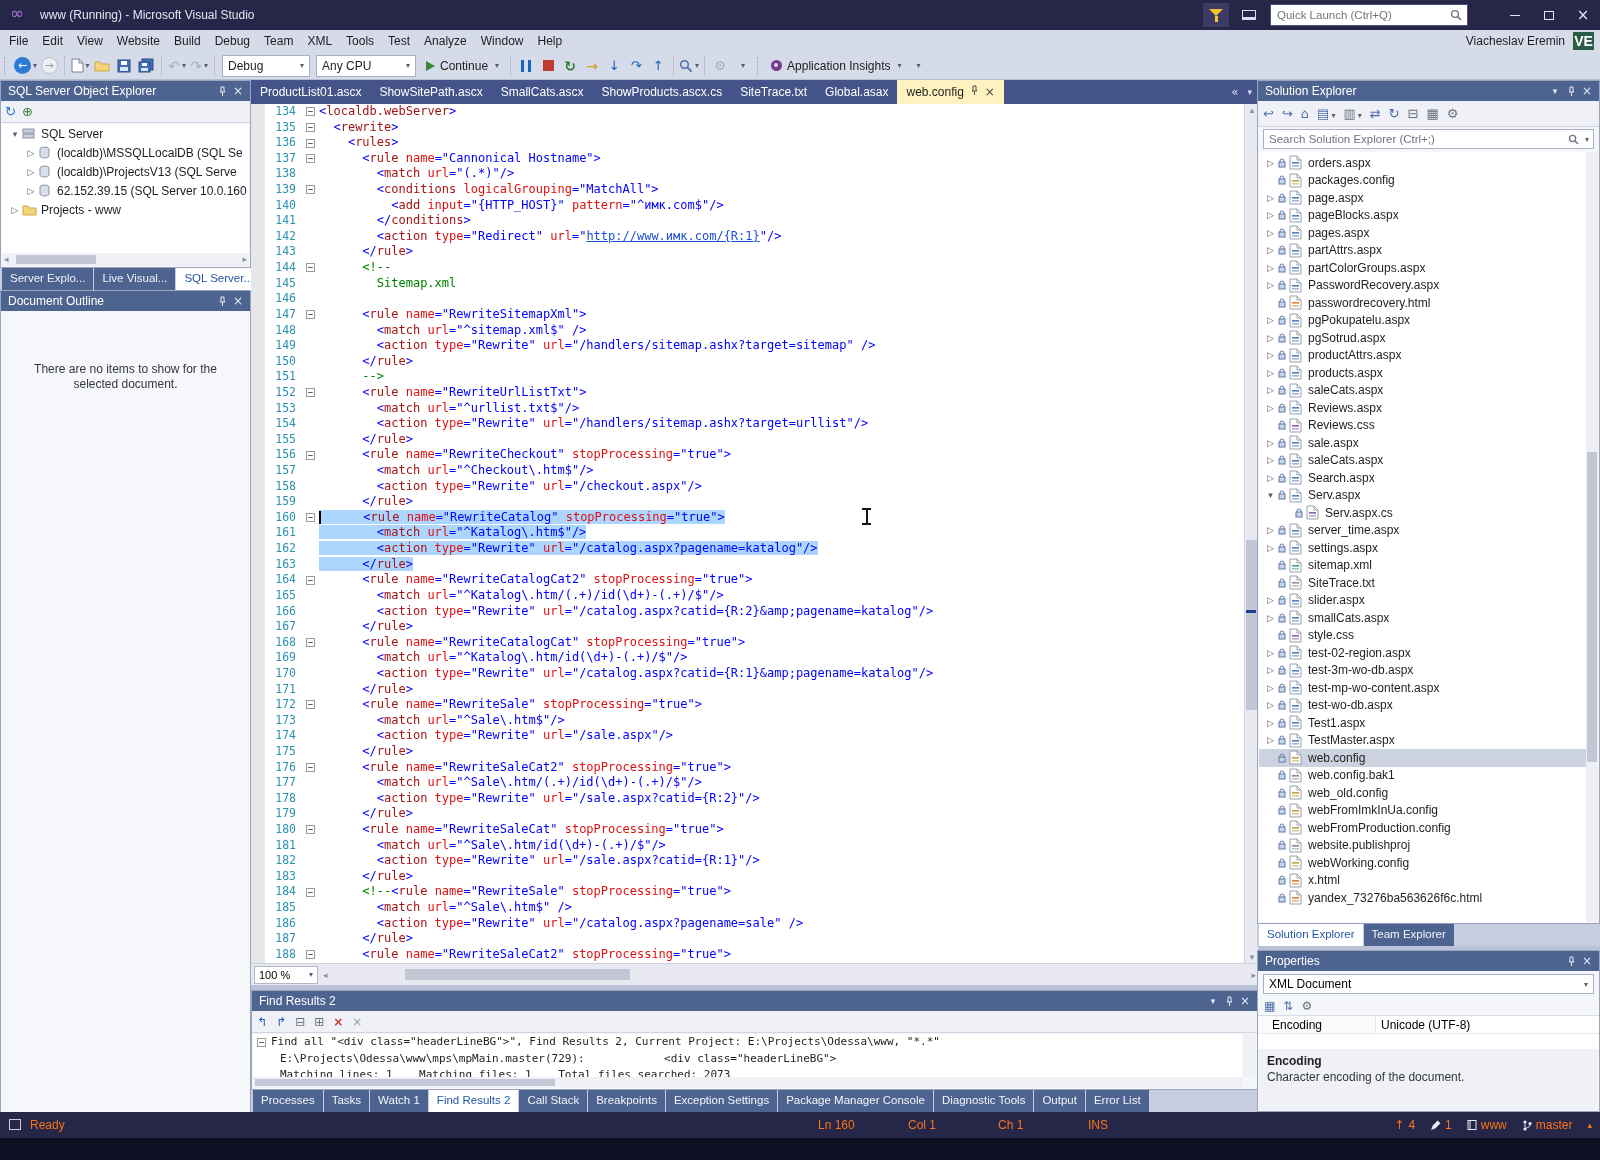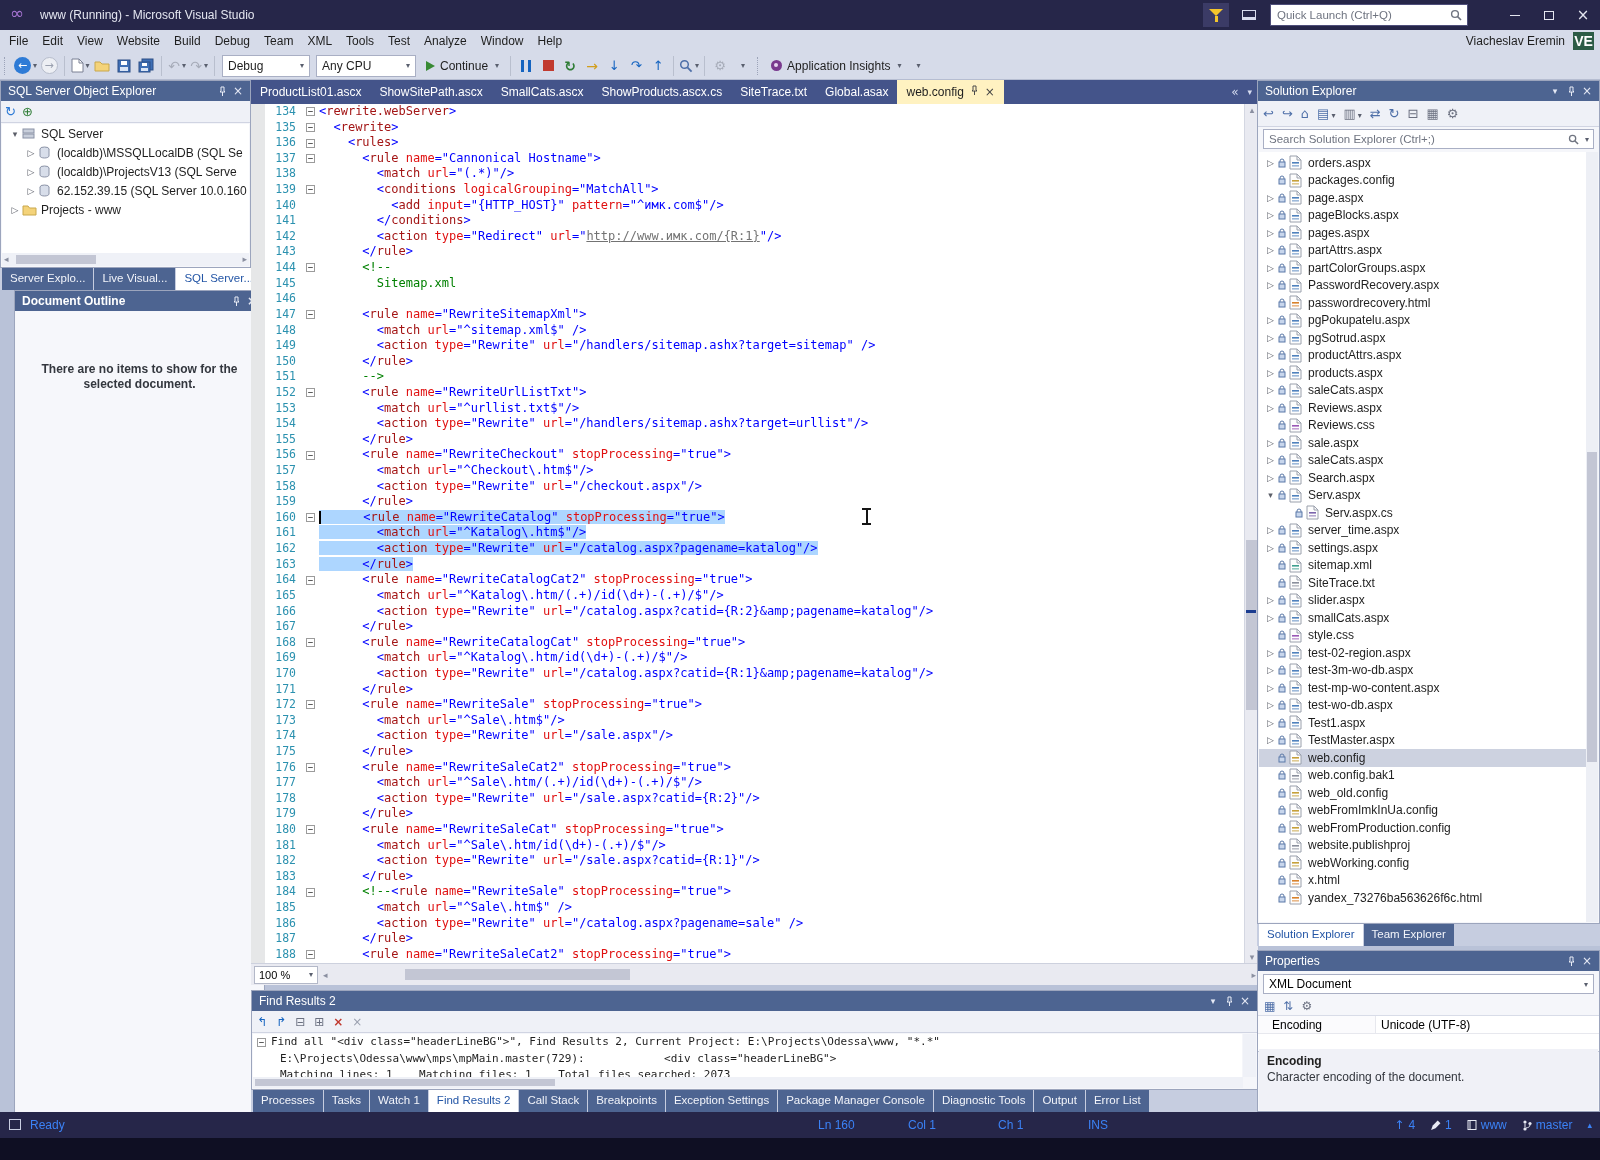--- a/index.html
+++ b/index.html
@@ -67,41 +67,41 @@
   
   .sqlpanel{left:0;top:0;width:251px;height:188px;}
   .sqltree{position:absolute;left:1px;right:1px;top:43px;bottom:14px;background:#fff;overflow:hidden;}
   .qrow{height:19px;display:flex;align-items:center;font-size:12px;color:#1E1E1E;white-space:nowrap;}
   .qarr{width:14px;text-align:center;color:#5B5E68;font-size:9px;flex:none;}
   .qic{width:19px;display:flex;align-items:center;flex:none;}
   .sqlhscroll{position:absolute;left:1px;right:1px;bottom:1px;height:13px;background:#EFF1F7;}
   .sqlhthumb{position:absolute;left:14px;top:2px;width:80px;height:9px;background:#C3C6D4;}
   .harrow{position:absolute;top:0;font-size:9px;color:#8A8FA0;line-height:13px;}
   .lefttabs{left:0;top:188px;width:251px;height:22px;}
-  .outlinepanel{left:14px;top:210px;width:251px;height:850px;font-weight:bold;}
+  .outlinepanel{left:0;top:210px;width:251px;height:850px;}
   .outline-body{position:absolute;left:1px;right:1px;top:21px;bottom:1px;background:#F6F7FB;}
   .outline-msg{width:200px;margin:50px auto 0;text-align:center;font-size:12px;color:#33373E;line-height:15px;}
 
   
   .center{position:absolute;left:251px;top:0;width:1007px;height:1032px;}
   .tabstrip{position:absolute;left:0;top:0;width:1007px;height:24px;background:#44548A;display:flex;}
   .etabs{display:flex;height:24px;}
   .etab{height:24px;display:flex;align-items:center;padding:0 9px;color:#FFFFFF;font-size:12px;white-space:nowrap;gap:6px;}
   .etab.act{background:#FFF2C1;color:#1E1E1E;}
   .etab .tx{font-size:12px;color:#444;}
   .tabov{position:absolute;right:6px;top:0;height:24px;display:flex;align-items:center;gap:9px;color:#D7DDF0;font-size:12px;}
   .codearea{position:absolute;left:0;top:24px;width:1007px;height:859px;background:#fff;overflow:hidden;}
   .cl{height:15.62px;line-height:15.62px;display:flex;white-space:pre;font-family:"DejaVu Sans Mono",monospace;font-size:12px;}
   .mg{width:14px;background:#E6E7E8;flex:none;}
   .ln{width:37px;flex:none;text-align:right;padding-right:6px;color:#2B91AF;font-size:11.5px;font-family:"DejaVu Sans Mono",monospace;}
   .fold{width:17px;flex:none;display:flex;align-items:center;justify-content:center;}
   .fbx{width:9px;height:9px;border:1px solid #9B9B9B;background:#fff;font-size:9px;line-height:7px;text-align:center;color:#222;}
   .ct{flex:1;color:#000;}
   .td{color:#0000FF}.te{color:#A31515}.ta{color:#E01010}.tv{color:#0000FF}.tg{color:#008000}
-  .tu{color:#737373;text-decoration:underline}.tp{color:#000}
+  .tu{color:#1d4ed8;text-decoration:underline}.tp{color:#000}
   .selx{background:#ADD6FF;}
   .caret{display:inline-block;width:0;height:13px;border-left:2px solid #000;vertical-align:middle;margin-right:-1px;}
   .vscroll{position:absolute;right:0;top:0;width:14px;height:859px;background:#E9EAF1;border-left:1px solid #D4D7E2;}
   .vthumb{position:absolute;left:1px;width:12px;top:436px;height:170px;background:#C3C6D4;}
   .varrow{position:absolute;left:0;width:14px;text-align:center;font-size:9px;color:#8A8FA0;}
   .vmarker{position:absolute;left:1px;width:10px;height:3px;top:506px;background:#1B3C8F;}
   .ibeam{position:absolute;left:611px;top:404px;width:9px;height:17px;}
   .ibeam i{position:absolute;background:#151515;}
   .ib1{left:0;top:0;width:9px;height:2px;}
   .ib2{left:3.5px;top:0;width:2px;height:17px;}
@@ -146,21 +146,21 @@
   .propsel{margin:3px 5px 2px;height:20px;background:#fff;border:1px solid #A9AFC4;display:flex;align-items:center;justify-content:space-between;padding:0 5px;font-size:12px;}
   .propstool{height:20px;display:flex;align-items:center;gap:8px;padding:0 6px;font-size:12px;color:#4E6FA8;border-bottom:1px solid #D8DCE8;}
   .propgrid{height:36px;background:#fff;border-bottom:1px solid #C2C7D6;}
   .prow{height:18px;display:flex;border-bottom:1px solid #E7E8EE;font-size:12px;}
   .pname{width:118px;border-right:1px solid #E7E8EE;padding-left:14px;display:flex;align-items:center;background:#FBFBFD;}
   .pval{flex:1;padding-left:5px;display:flex;align-items:center;}
   .propdesc{position:absolute;left:1px;right:1px;bottom:1px;top:98px;background:#F0F1F7;padding:5px 8px;font-size:12px;color:#33373E;}
   .propdesc b{display:block;margin-bottom:2px;color:#1E1E1E;}
 
   
-  .statusbar{position:absolute;left:0;top:1112px;width:1600px;height:26px;background:#262649;color:#3b82f6;font-size:12px;padding-left:45px;}
+  .statusbar{position:absolute;left:0;top:1112px;width:1600px;height:26px;background:#262649;color:#f97316;font-size:12px;padding-left:45px;}
   .sb-taskicon{position:absolute;left:9px;top:7px;width:12px;height:11px;border:1px solid #C9CDE2;}
   .sb-ready{position:absolute;left:30px;top:0;line-height:26px;}
   .sb-pos{position:absolute;top:0;line-height:26px;}
   .sb-right{position:absolute;right:8px;top:0;height:26px;display:flex;align-items:center;gap:15px;}
   .sb-item{display:flex;align-items:center;gap:4px;}
   .bstrip{position:absolute;left:0;top:1138px;width:1600px;height:22px;background:#0F0F23;}
 </style>
 </head>
 <body>
 
@@ -452,21 +452,21 @@
             </div>
           </div>
         <div class="tabov">
           <span class="icf">«</span>
           <span class="icf" style="font-size:9px">▾</span>
         </div>
       </div>
 
       <div class="codearea">
         <div>
-            <div class="cl"><span class="mg"></span><span class="ln">134</span><span class="fold"><span class="fbx">−</span></span><span class="ct"><span class="td">&lt;</span><span class="te">rewrite.webServer</span><span class="td">&gt;</span></span></div>
+            <div class="cl"><span class="mg"></span><span class="ln">134</span><span class="fold"><span class="fbx">−</span></span><span class="ct"><span class="td">&lt;</span><span class="te">localdb.webServer</span><span class="td">&gt;</span></span></div>
             <div class="cl"><span class="mg"></span><span class="ln">135</span><span class="fold"><span class="fbx">−</span></span><span class="ct">  <span class="td">&lt;</span><span class="te">rewrite</span><span class="td">&gt;</span></span></div>
             <div class="cl"><span class="mg"></span><span class="ln">136</span><span class="fold"><span class="fbx">−</span></span><span class="ct">    <span class="td">&lt;</span><span class="te">rules</span><span class="td">&gt;</span></span></div>
             <div class="cl"><span class="mg"></span><span class="ln">137</span><span class="fold"><span class="fbx">−</span></span><span class="ct">      <span class="td">&lt;</span><span class="te">rule</span><span class="ta"> name</span><span class="td">=</span><span class="tv">"Cannonical Hostname"</span><span class="td">&gt;</span></span></div>
             <div class="cl"><span class="mg"></span><span class="ln">138</span><span class="fold"></span><span class="ct">        <span class="td">&lt;</span><span class="te">match</span><span class="ta"> url</span><span class="td">=</span><span class="tv">"(.*)"</span><span class="td">/&gt;</span></span></div>
             <div class="cl"><span class="mg"></span><span class="ln">139</span><span class="fold"><span class="fbx">−</span></span><span class="ct">        <span class="td">&lt;</span><span class="te">conditions</span><span class="ta"> logicalGrouping</span><span class="td">=</span><span class="tv">"MatchAll"</span><span class="td">&gt;</span></span></div>
             <div class="cl"><span class="mg"></span><span class="ln">140</span><span class="fold"></span><span class="ct">          <span class="td">&lt;</span><span class="te">add</span><span class="ta"> input</span><span class="td">=</span><span class="tv">"{HTTP_HOST}"</span><span class="ta"> pattern</span><span class="td">=</span><span class="tv">"^имк.com$"</span><span class="td">/&gt;</span></span></div>
             <div class="cl"><span class="mg"></span><span class="ln">141</span><span class="fold"></span><span class="ct">        <span class="td">&lt;/</span><span class="te">conditions</span><span class="td">&gt;</span></span></div>
             <div class="cl"><span class="mg"></span><span class="ln">142</span><span class="fold"></span><span class="ct">        <span class="td">&lt;</span><span class="te">action</span><span class="ta"> type</span><span class="td">=</span><span class="tv">"Redirect"</span><span class="ta"> url</span><span class="td">=</span><span class="tv">"</span><span class="tu">http://www.имк.com/{R:1}</span><span class="tv">"</span><span class="td">/&gt;</span></span></div>
             <div class="cl"><span class="mg"></span><span class="ln">143</span><span class="fold"></span><span class="ct">      <span class="td">&lt;/</span><span class="te">rule</span><span class="td">&gt;</span></span></div>
             <div class="cl"><span class="mg"></span><span class="ln">144</span><span class="fold"><span class="fbx">−</span></span><span class="ct">      <span class="tg">&lt;!--</span></span></div>

